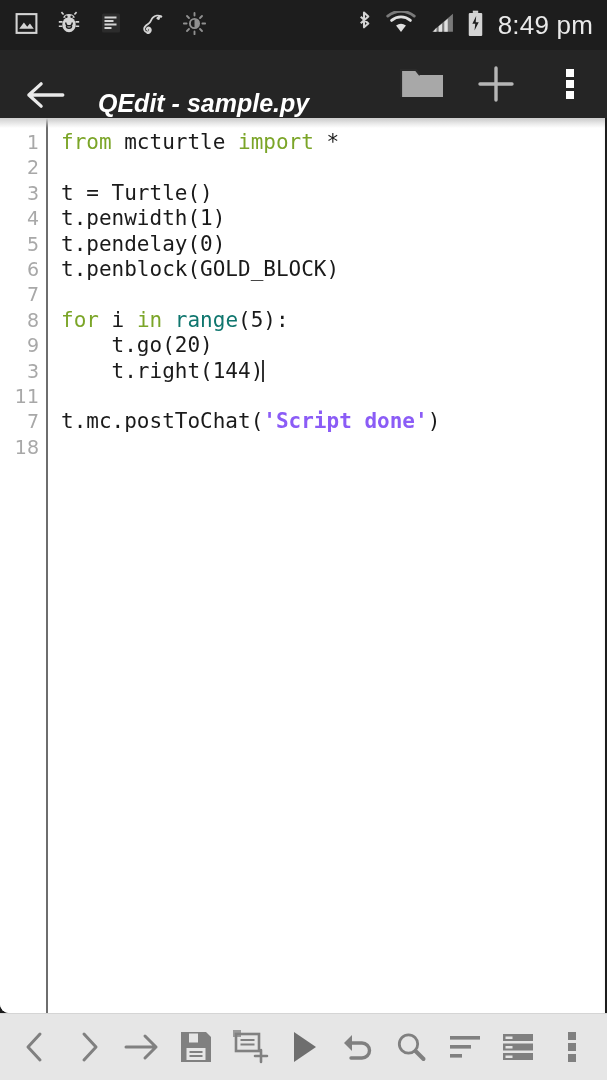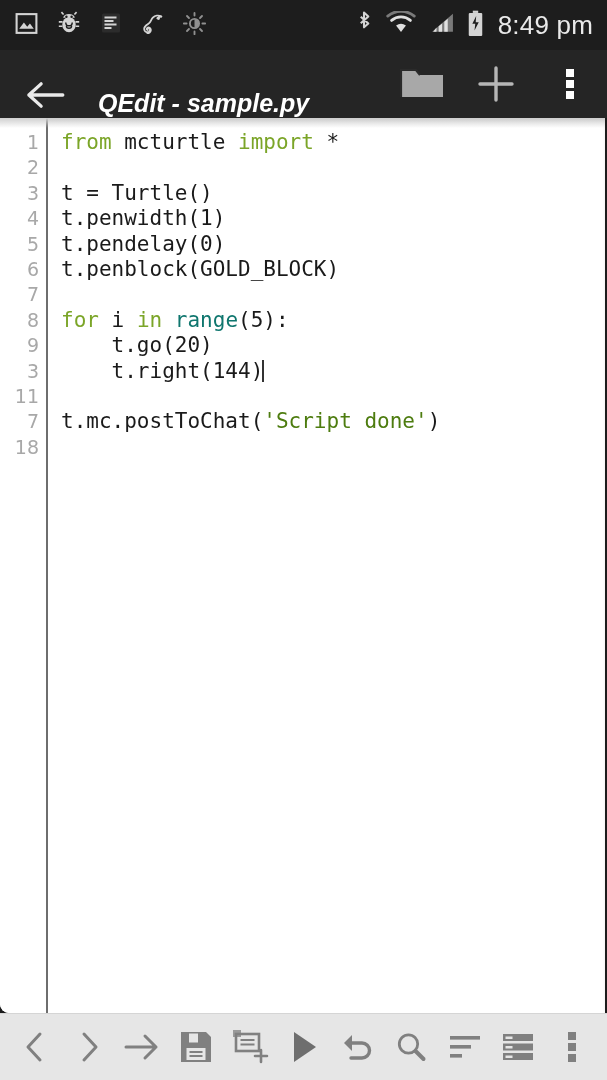--- a/index.html
+++ b/index.html
@@ -91,21 +91,21 @@
     font-family: "DejaVu Sans Mono", monospace;
     font-size: 21px;
     line-height: 25.4px;
     color: #1a1a1a;
     white-space: pre;
     position: relative;
   }
   .cline { height: 25.4px; }
   .kw   { color: #7ba528; }
   .fn   { color: #0f766e; }
-  .str  { color: #4d7c0f; }
+  .str  { color: #8b5cf6; font-weight: bold; }
   .caret {
     display: inline-block; width: 2px; height: 22px;
     background: #333; vertical-align: -4px; margin-left: -1px;
   }
 
   
   #bottom-bar {
     position: absolute; left: 0; top: 1013px;
     width: 607px; height: 67px;
     background: #e6e6e6;

